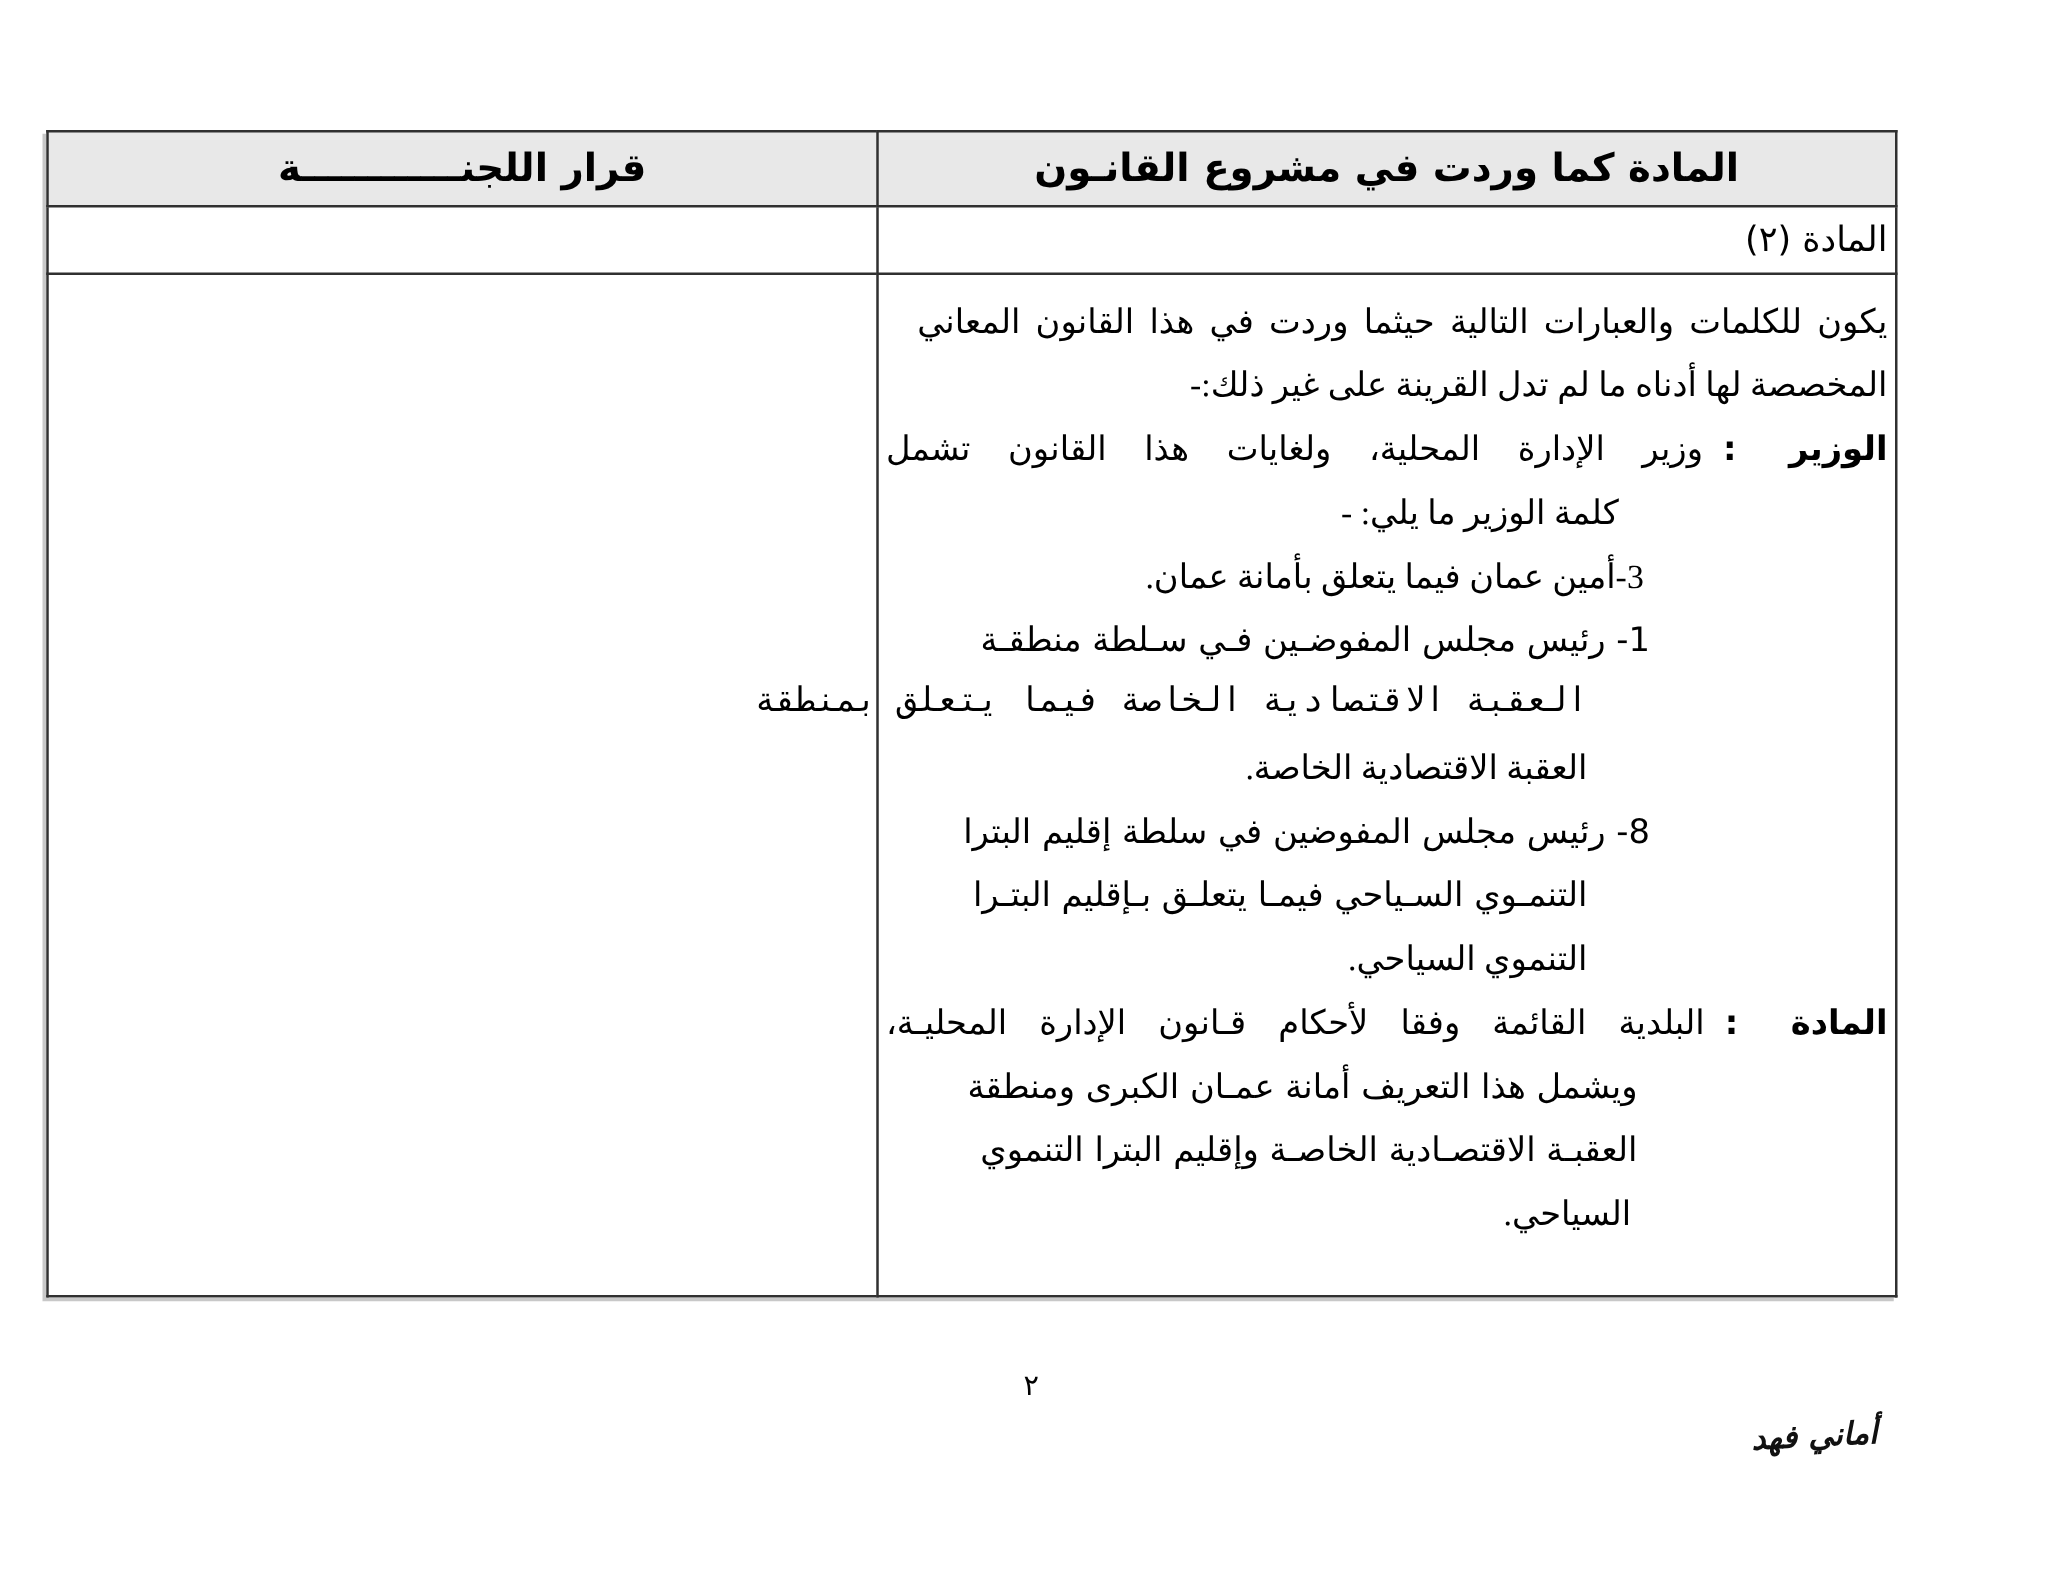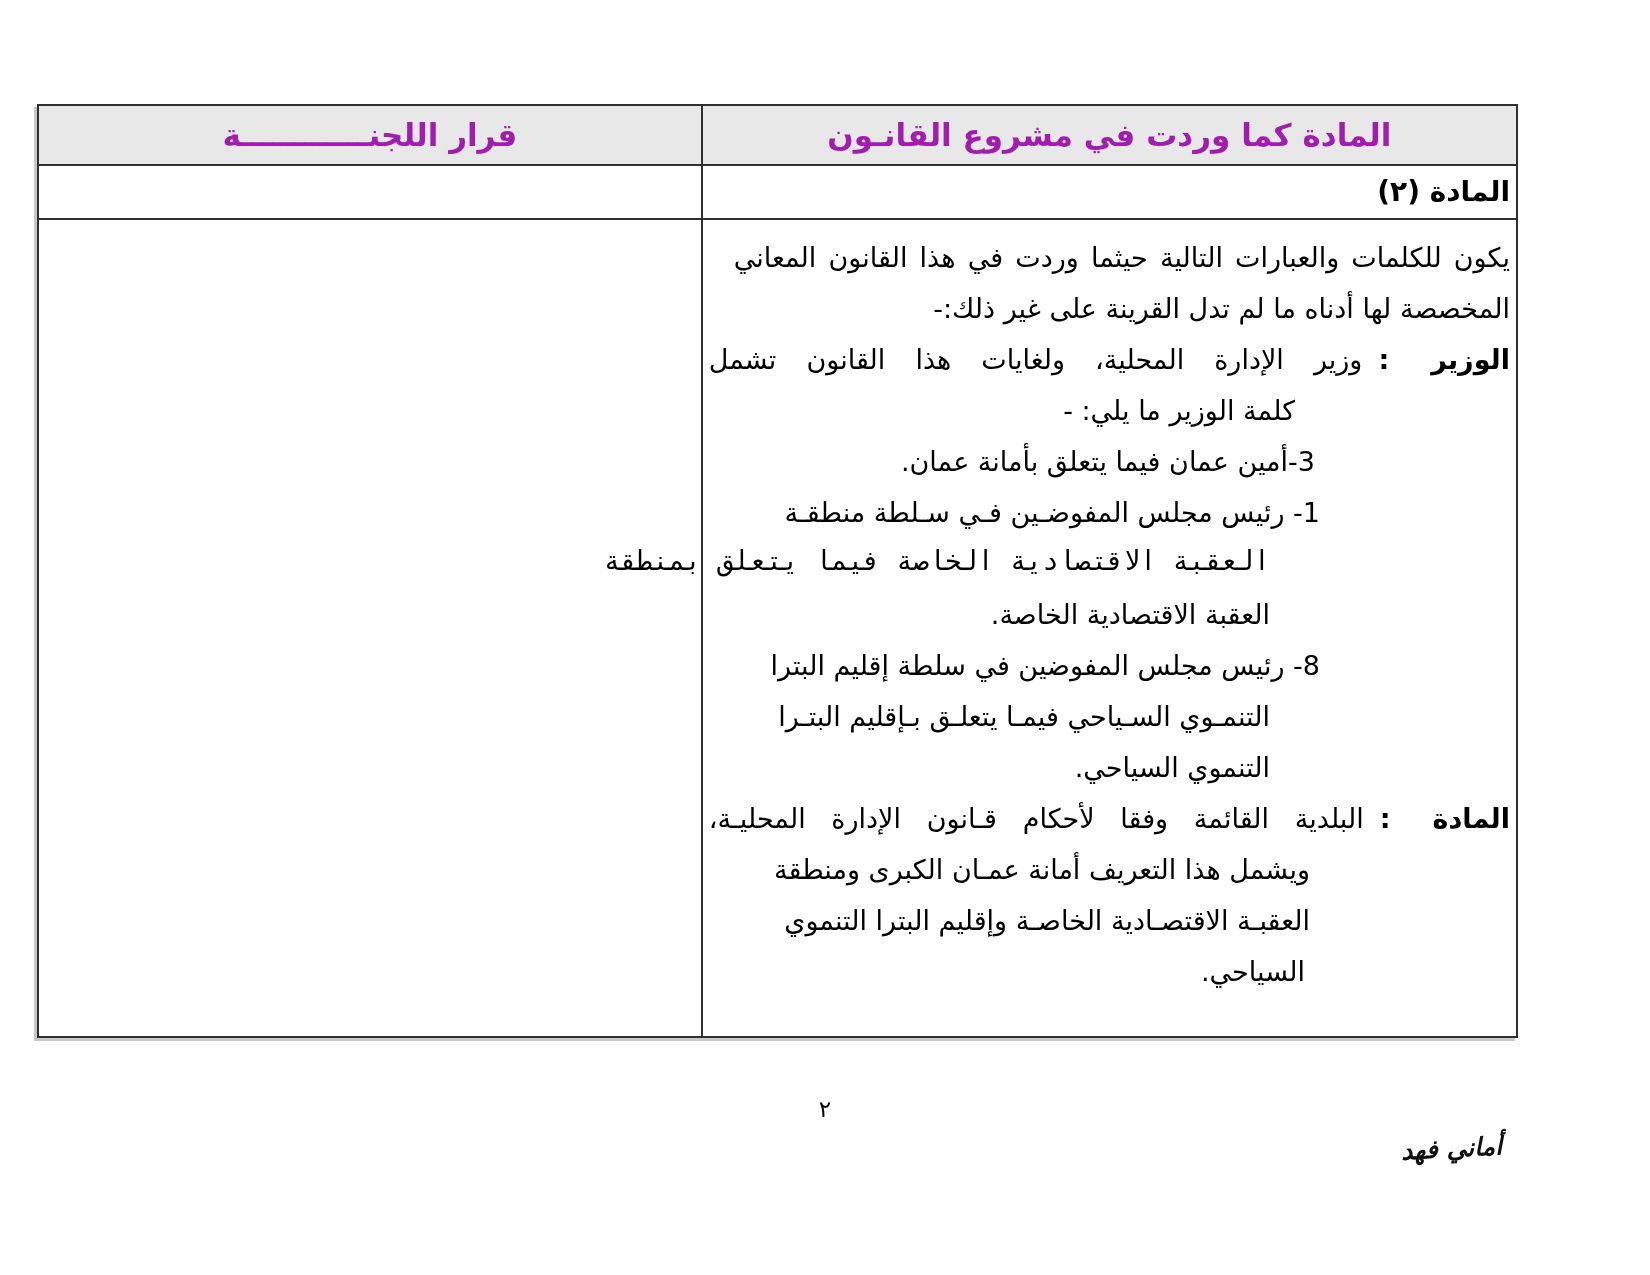--- a/index.html
+++ b/index.html
@@ -9,34 +9,34 @@
   }
   .doc-table{
     position:absolute;left:37px;top:104px;width:1481px;
     border-collapse:collapse;table-layout:fixed;direction:rtl;
     box-shadow:-3px 3px 0 rgba(155,155,155,.55);
   }
   .doc-table td,.doc-table th{border:2px solid #303030;padding:0;vertical-align:top;}
   .col-article{width:812px;}
   .col-decision{width:661px;}
   .hdr-row th{
-    height:58px;background:#e8e8e8;color:#a21caf;
+    height:58px;background:#e8e8e8;color:#000000;
     font-size:31px;font-weight:bold;text-align:center;vertical-align:middle;
     letter-spacing:0;
   }
   .article-row td{height:52px;}
   .article-title{
-    font-size:28px;font-weight:bold;text-align:right;
+    font-size:28px;font-weight:normal;text-align:right;
     padding:9px 6px 0 0;white-space:nowrap;
   }
   .body-row td{height:816px;border-radius:32px;}
   .cellpad{padding:12px 6px 0 6px;direction:rtl;}
   .l{font-size:27px;line-height:51px;white-space:nowrap;direction:rtl;}
   .just{text-align:justify;text-align-last:justify;}
-  .r{text-align:right;}
+  .r{text-align:right;font-family:Liberation Serif, serif;}
   .intro1{padding-left:25px;}
   .defline{display:flex;align-items:baseline;}
   .term{font-weight:bold;flex:0 0 auto;text-align:center;}
   .colon{flex:0 0 auto;margin-right:42px;margin-left:16px;font-weight:bold;}
   .def-text{flex:1 1 auto;text-align:justify;text-align-last:justify;white-space:nowrap;}
   .l4{padding-right:215px;}
   .l5{padding-right:195px;}
   .l6{padding-right:190px;padding-left:80px;}
   .l7{padding-right:240px;padding-left:80px;font-family:Liberation Mono, monospace;}
   .l8{padding-right:240px;}

